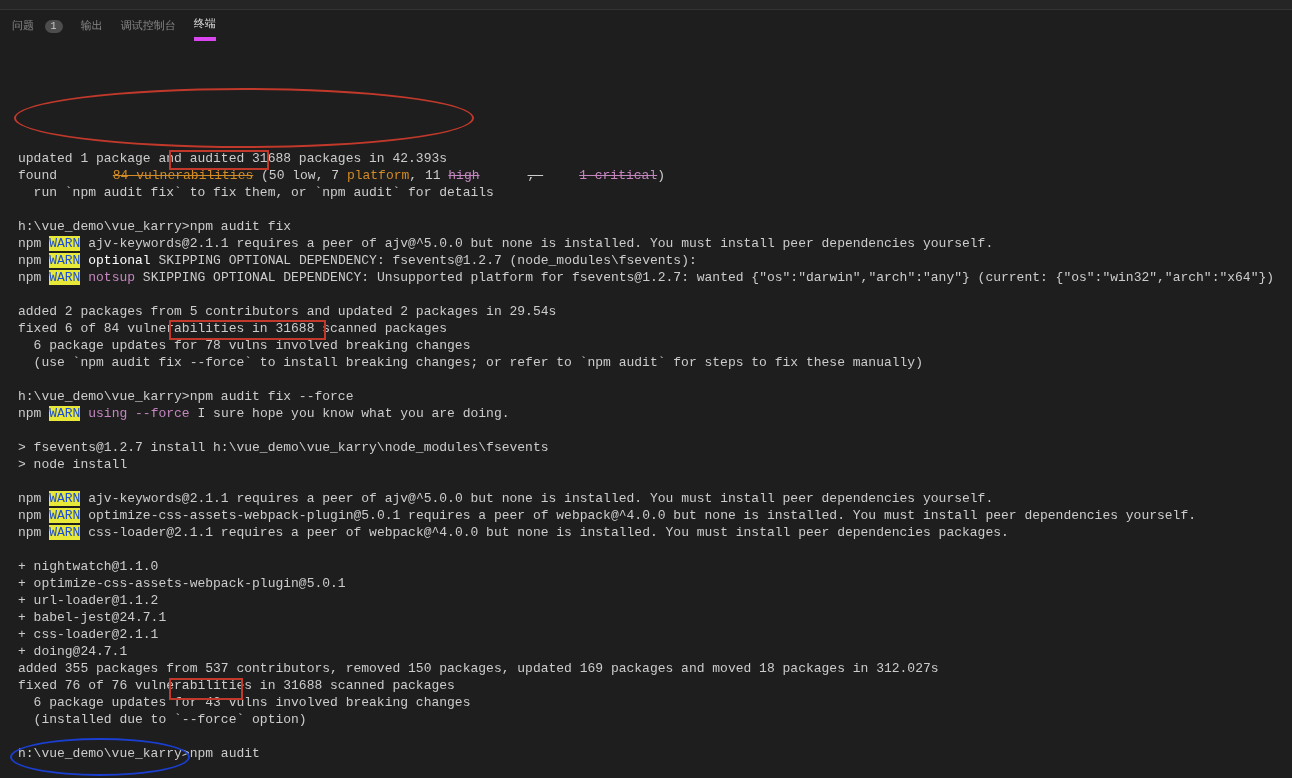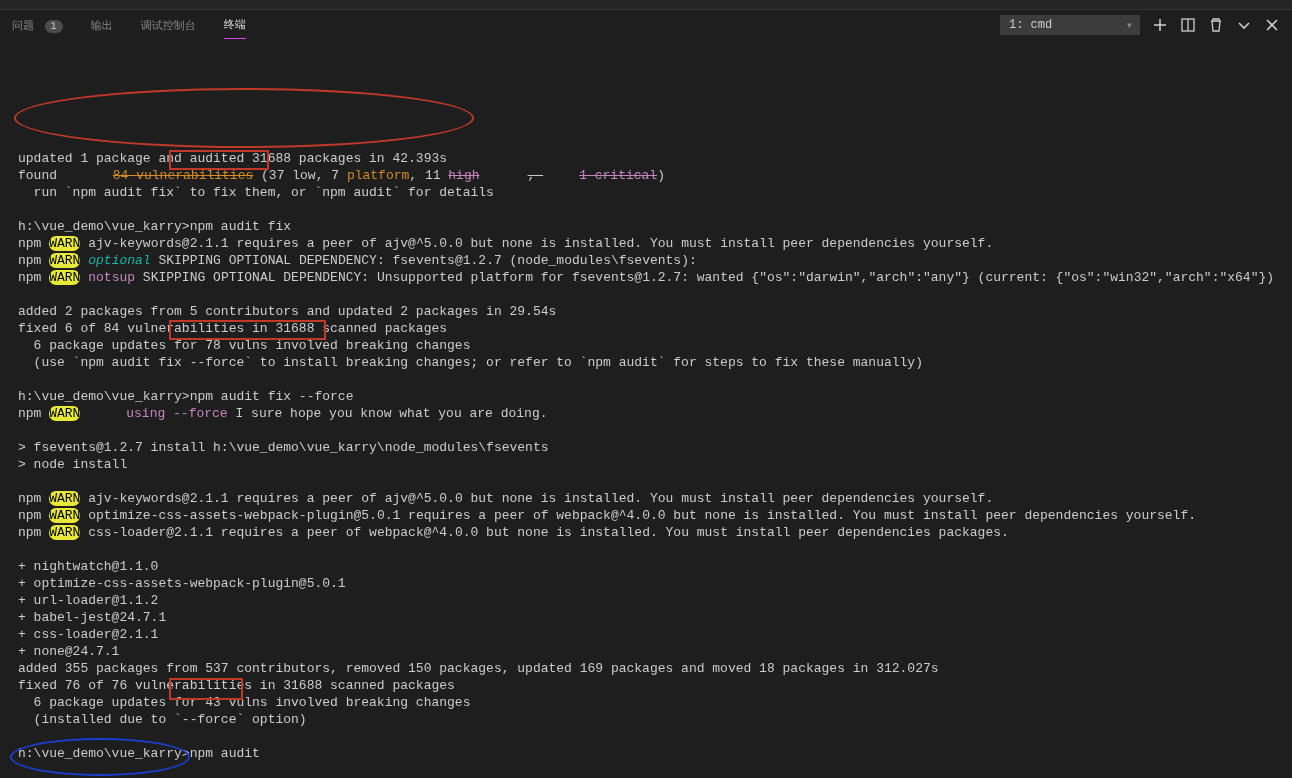--- a/index.html
+++ b/index.html
@@ -16,26 +16,26 @@
   height: 10px;
   background: #252526;
   border-bottom: 1px solid #333;
 }
 .panel-tabs {
   display: flex;
   align-items: center;
   height: 30px;
   background: #1e1e1e;
   padding: 0 12px;
-  gap: 28px;
+  gap: 18px;
   font-size: 11px;
   color: #888;
 }
 .panel-tab { cursor: pointer; position: relative; padding: 6px 0; }
-.panel-tab.active { color: #ddd; border-bottom: 1px solid #d946ef; }
+.panel-tab.active { color: #ddd; border-bottom: 4px solid #d946ef; }
 .badge {
   background: #4d4d4d;
   color: #ccc;
   border-radius: 8px;
   padding: 1px 6px;
   margin-left: 4px;
   font-size: 10px;
 }
 .panel-right {
   margin-left: auto;
@@ -74,24 +74,24 @@
   padding: 8px 18px;
   line-height: 17px;
   white-space: pre;
   position: relative;
   font-size: 13px;
 }
 .c-white { color: #cccccc; }
 .c-orange { color: #d28b25; }
 .c-high { color: #c586c0; text-decoration: line-through; margin-top: 32px; }
 .c-crit { color: #c586c0; text-decoration: line-through; margin-left: 36px; }
-.c-warn { background: #e8e838; color: #000000; border-radius: 7px; }
-.c-optional { color: #14b8a6; font-style: italic; }
+.c-warn { background: #e8e838; color: #1d4ed8; }
+.c-optional { color: #ffffff; }
 .c-notsup { color: #c586c0; }
-.c-using { color: #c586c0; margin-left: 38px; }
+.c-using { color: #c586c0; }
 .strike { text-decoration: line-through; margin-left: 48px; }
 .red-oval {
   position: absolute;
   border: 2px solid #c0392b;
   border-radius: 50%;
   pointer-events: none;
 }
 .red-box {
   position: absolute;
   border: 2px solid #c0392b;
@@ -111,59 +111,30 @@
 
 <div class="panel-tabs">
   <span class="panel-tab">
     <span>问题</span>
     <span class="badge">1</span>
   </span>
   <span class="panel-tab">输出</span>
   <span class="panel-tab">调试控制台</span>
   <span class="panel-tab active">终端</span>
 
-  <div class="panel-right">
-    <div class="dropdown">1: cmd</div>
-    <span class="icon-btn">
-      <svg viewBox="0 0 16 16" fill="none" stroke="#ccc" stroke-width="1.5">
-          <path d="M8 2v12M2 8h12"></path>
-        </svg>
-    </span>
-    <span class="icon-btn">
-      <svg viewBox="0 0 16 16" fill="none" stroke="#ccc" stroke-width="1.3">
-          <rect x="2" y="2" width="12" height="12"></rect>
-          <path d="M8 2v12"></path>
-        </svg>
-    </span>
-    <span class="icon-btn">
-      <svg viewBox="0 0 16 16" fill="none" stroke="#ccc" stroke-width="1.3">
-          <path d="M3 4h10M5 4V2h6v2M4 4l1 10h6l1-10"></path>
-        </svg>
-    </span>
-    <span class="icon-btn">
-      <svg viewBox="0 0 16 16" fill="none" stroke="#ccc" stroke-width="1.6">
-          <path d="M3 6l5 5 5-5"></path>
-        </svg>
-    </span>
-    <span class="icon-btn">
-      <svg viewBox="0 0 16 16" fill="none" stroke="#ccc" stroke-width="1.6">
-          <path d="M3 3l10 10M13 3L3 13"></path>
-        </svg>
-    </span>
-  </div>
 </div>
 
 <div class="terminal">
 <div class="red-oval" style="left:14px;top:48px;width:460px;height:60px;"></div>
 <div class="red-box" style="left:169px;top:110px;width:100px;height:20px;"></div>
 <div class="red-box" style="left:169px;top:280px;width:157px;height:20px;"></div>
 <div class="red-box" style="left:169px;top:638px;width:74px;height:22px;"></div>
 <div class="blue-oval" style="left:10px;top:698px;width:180px;height:38px;"></div>
 <span class="c-white">updated 1 package and audited 31688 packages in 42.393s</span>
-<span class="c-white">found </span><span class="strike c-orange">84 vulnerabilities</span><span class="c-white"> (37 low, 7 </span><span class="c-orange">platform</span><span class="c-white">, 11 </span><span class="c-high">high</span><span class="c-white strike">, </span><span class="c-crit">1 critical</span><span class="c-white">)</span>
+<span class="c-white">found </span><span class="strike c-orange">84 vulnerabilities</span><span class="c-white"> (50 low, 7 </span><span class="c-orange">platform</span><span class="c-white">, 11 </span><span class="c-high">high</span><span class="c-white strike">, </span><span class="c-crit">1 critical</span><span class="c-white">)</span>
 <span class="c-white">  run `npm audit fix` to fix them, or `npm audit` for details</span>
 
 <span class="c-white">h:\vue_demo\vue_karry&gt;</span><span class="c-white">npm audit fix</span>
 <span class="c-white">npm </span><span class="c-warn">WARN</span><span class="c-white"> ajv-keywords@2.1.1 requires a peer of ajv@^5.0.0 but none is installed. You must install peer dependencies yourself.</span>
 <span class="c-white">npm </span><span class="c-warn">WARN</span><span> </span><span class="c-optional">optional</span><span class="c-white"> SKIPPING OPTIONAL DEPENDENCY: fsevents@1.2.7 (node_modules\fsevents):</span>
 <span class="c-white">npm </span><span class="c-warn">WARN</span><span> </span><span class="c-notsup">notsup</span><span class="c-white"> SKIPPING OPTIONAL DEPENDENCY: Unsupported platform for fsevents@1.2.7: wanted {"os":"darwin","arch":"any"} (current: {"os":"win32","arch":"x64"})</span>
 
 <span class="c-white">added 2 packages from 5 contributors and updated 2 packages in 29.54s</span>
 <span class="c-white">fixed 6 of 84 vulnerabilities in 31688 scanned packages</span>
 <span class="c-white">  6 package updates for 78 vulns involved breaking changes</span>
@@ -177,21 +148,21 @@
 
 <span class="c-white">npm </span><span class="c-warn">WARN</span><span class="c-white"> ajv-keywords@2.1.1 requires a peer of ajv@^5.0.0 but none is installed. You must install peer dependencies yourself.</span>
 <span class="c-white">npm </span><span class="c-warn">WARN</span><span class="c-white"> optimize-css-assets-webpack-plugin@5.0.1 requires a peer of webpack@^4.0.0 but none is installed. You must install peer dependencies yourself.</span>
 <span class="c-white">npm </span><span class="c-warn">WARN</span><span class="c-white"> css-loader@2.1.1 requires a peer of webpack@^4.0.0 but none is installed. You must install peer dependencies packages.</span>
 
 <span class="c-white">+ nightwatch@1.1.0</span>
 <span class="c-white">+ optimize-css-assets-webpack-plugin@5.0.1</span>
 <span class="c-white">+ url-loader@1.1.2</span>
 <span class="c-white">+ babel-jest@24.7.1</span>
 <span class="c-white">+ css-loader@2.1.1</span>
-<span class="c-white">+ none@24.7.1</span>
+<span class="c-white">+ doing@24.7.1</span>
 <span class="c-white">added 355 packages from 537 contributors, removed 150 packages, updated 169 packages and moved 18 packages in 312.027s</span>
 <span class="c-white">fixed 76 of 76 vulnerabilities in 31688 scanned packages</span>
 <span class="c-white">  6 package updates for 43 vulns involved breaking changes</span>
 <span class="c-white">  (installed due to `--force` option)</span>
 
 <span class="c-white">h:\vue_demo\vue_karry&gt;</span><span class="c-white">npm audit</span>
 
 
 
 

